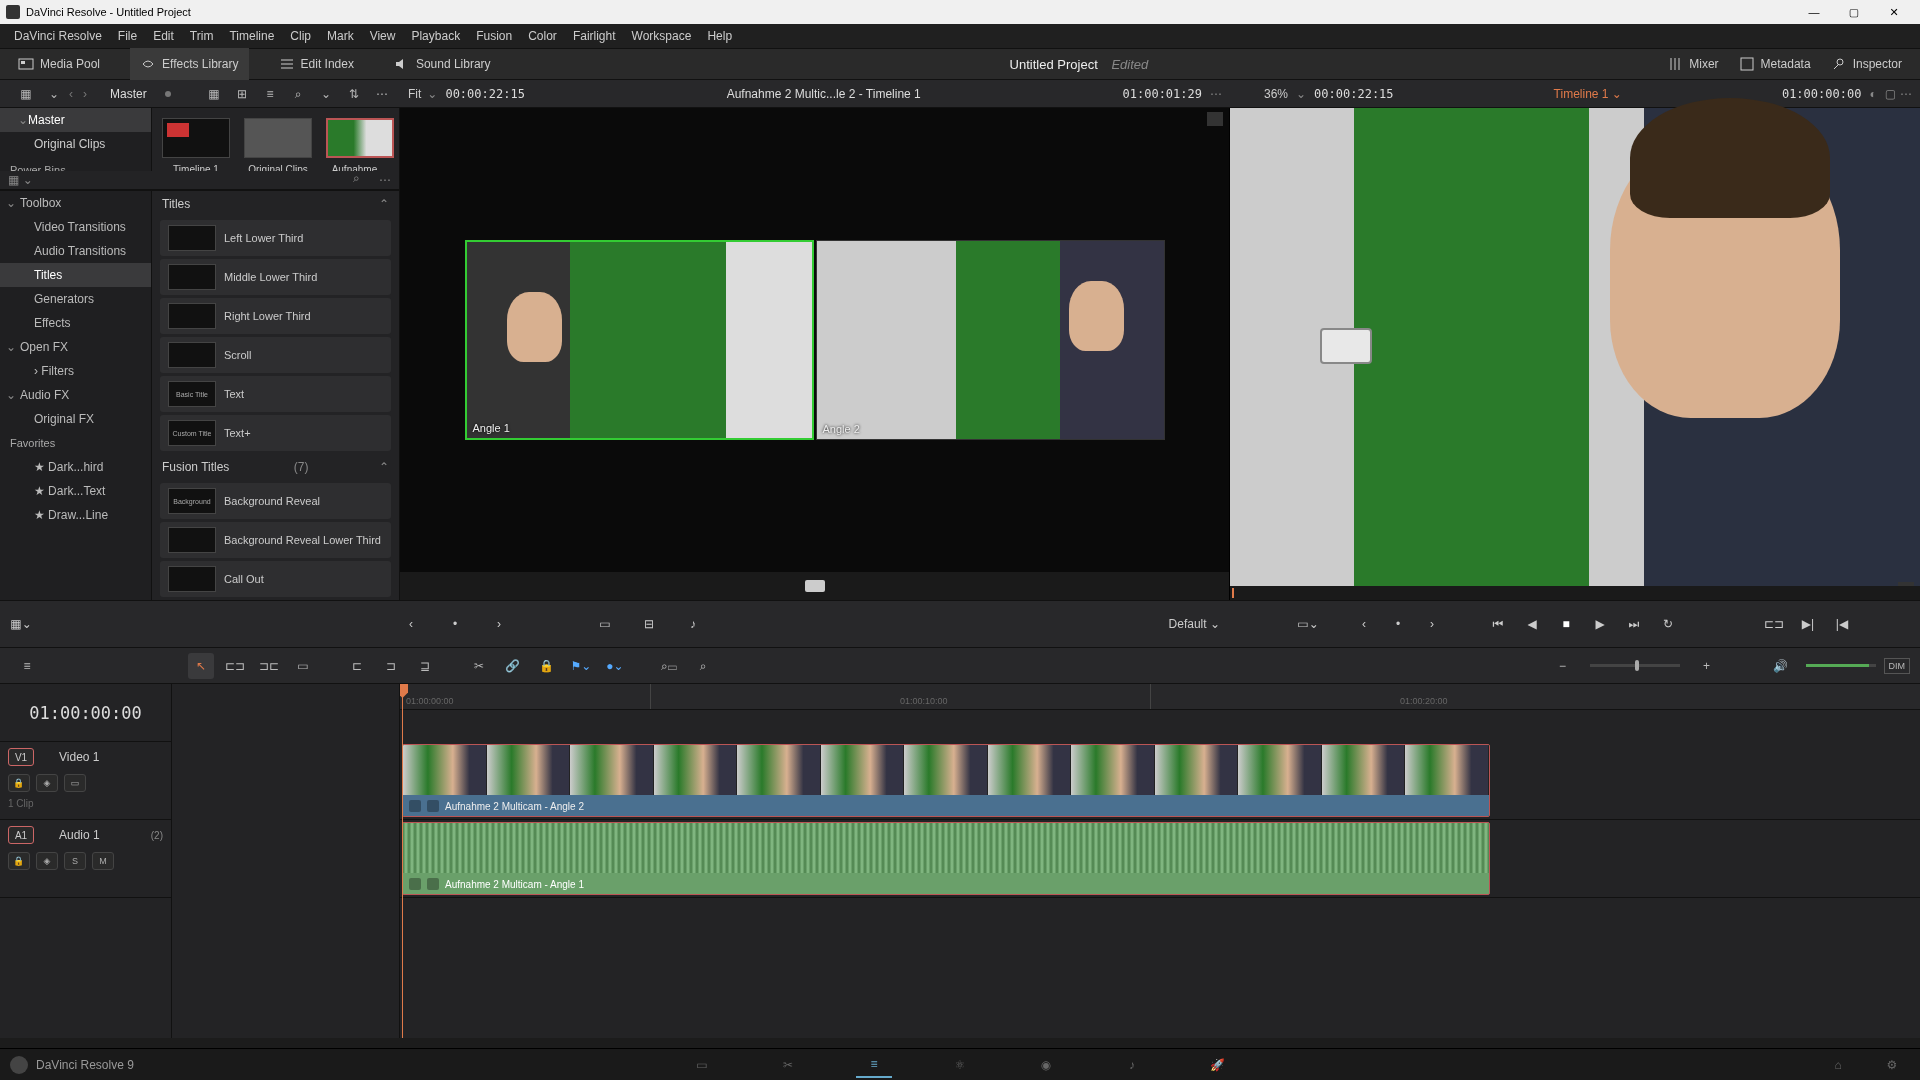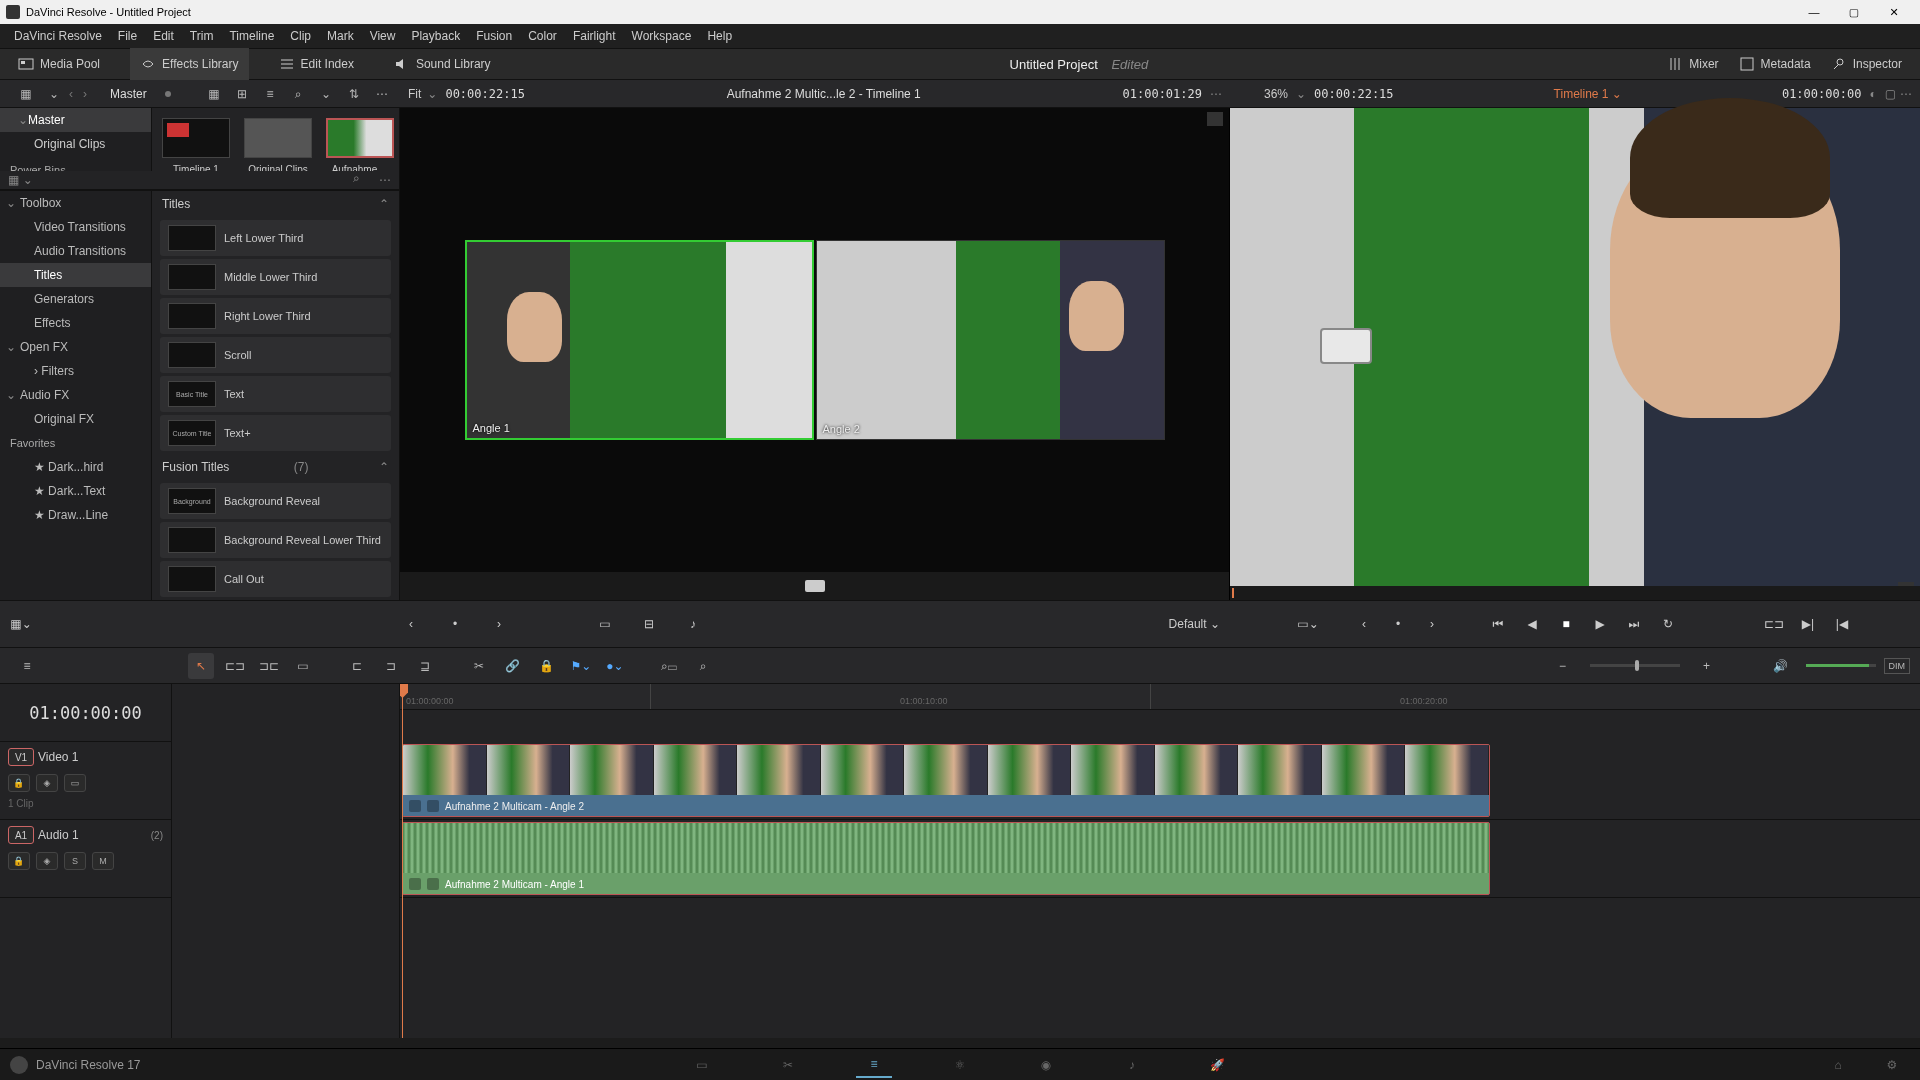--- a/index.html
+++ b/index.html
@@ -120,21 +120,21 @@
 .tltoolsrow .zoomslider { width: 90px; height: 3px; background: #444; margin: 0 10px; position: relative; }
 .tltoolsrow .zoomslider::after { content: ""; position: absolute; left: 45px; top: -4px; width: 4px; height: 11px; background: #aaa; border-radius: 2px; }
 .tltoolsrow .vol { width: 70px; height: 3px; background: linear-gradient(90deg,#5a5 90%,#444 90%); margin: 0 8px; }
 
 
 .timeline { height: 354px; display: flex; background: #232325; }
 .tl-left { width: 400px; background: #232325; border-right: 1px solid #111; }
 .tl-head { width: 172px; border-right: 1px solid #111; }
 .tl-tc { height: 58px; display: flex; align-items: center; justify-content: center; font-family: monospace; font-size: 17px; color: #ddd; border-bottom: 1px solid #111; }
 .track-head { height: 78px; border-bottom: 1px solid #111; padding: 6px 8px; }
-.track-head .row1 { display: flex; align-items: center; gap: 4px; }
+.track-head .row1 { display: flex; align-items: center; gap: 25px; }
 .track-head .tag { width: 26px; height: 18px; border: 1px solid #c66; background: #2a2a2a; color: #ccc; font-size: 10px; display: flex; align-items: center; justify-content: center; border-radius: 3px; cursor: pointer; }
 .track-head .name { color: #ccc; font-size: 12px; }
 .track-head .ch { margin-left: auto; color: #888; font-size: 10px; }
 .track-head .row2 { display: flex; gap: 6px; margin-top: 8px; }
 .track-head .tbtn { width: 22px; height: 18px; border: 1px solid #444; background: #2a2a2a; color: #aaa; font-size: 9px; display: flex; align-items: center; justify-content: center; border-radius: 3px; cursor: pointer; }
 .track-head .cliplbl { color: #666; font-size: 10px; margin-top: 6px; }
 
 .tl-right { flex: 1; position: relative; overflow: hidden; }
 .ruler { height: 26px; background: #28282a; border-bottom: 1px solid #111; position: relative; }
 .ruler .tick { position: absolute; top: 0; bottom: 0; border-left: 1px solid #444; }
@@ -556,21 +556,21 @@
             </div>
         </div>
       </div>
     </div>
   </div>
 </div>
 
 <div class="pageswitcher">
   <div class="pgL">
     <div style="width:18px;height:18px;background:#444;border-radius:50%"></div>
-    <span>DaVinci Resolve 17</span>
+    <span>DaVinci Resolve 9</span>
   </div>
   <div class="pgbtn">▭</div>
   <div class="pgbtn">✂</div>
   <div class="pgbtn active">≡</div>
   <div class="pgbtn">⚛</div>
   <div class="pgbtn">◉</div>
   <div class="pgbtn">♪</div>
   <div class="pgbtn">🚀</div>
   <div class="pgR">
     <div class="pgbtn">⌂</div>

